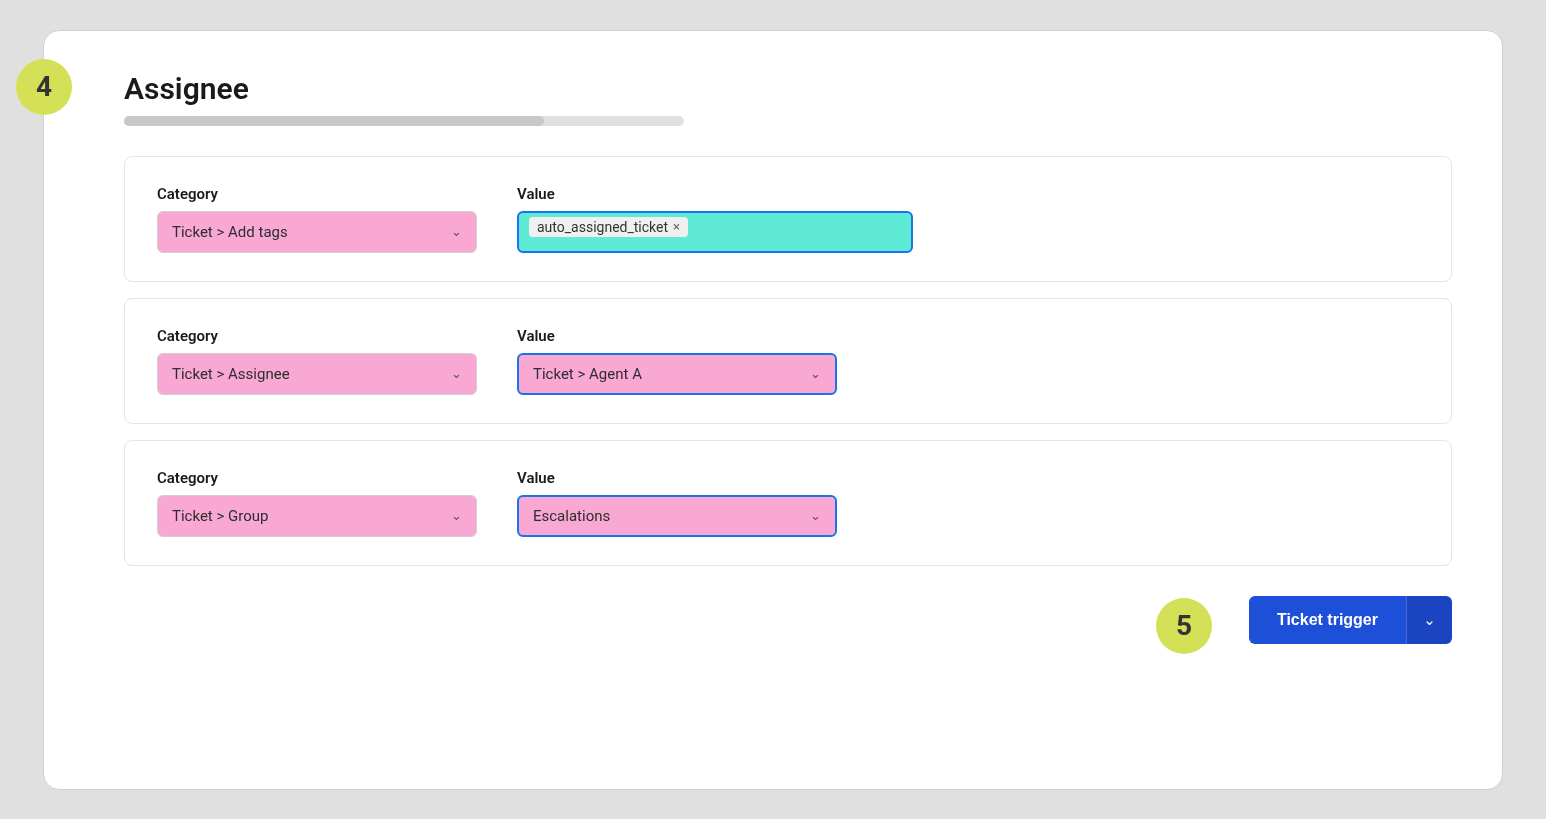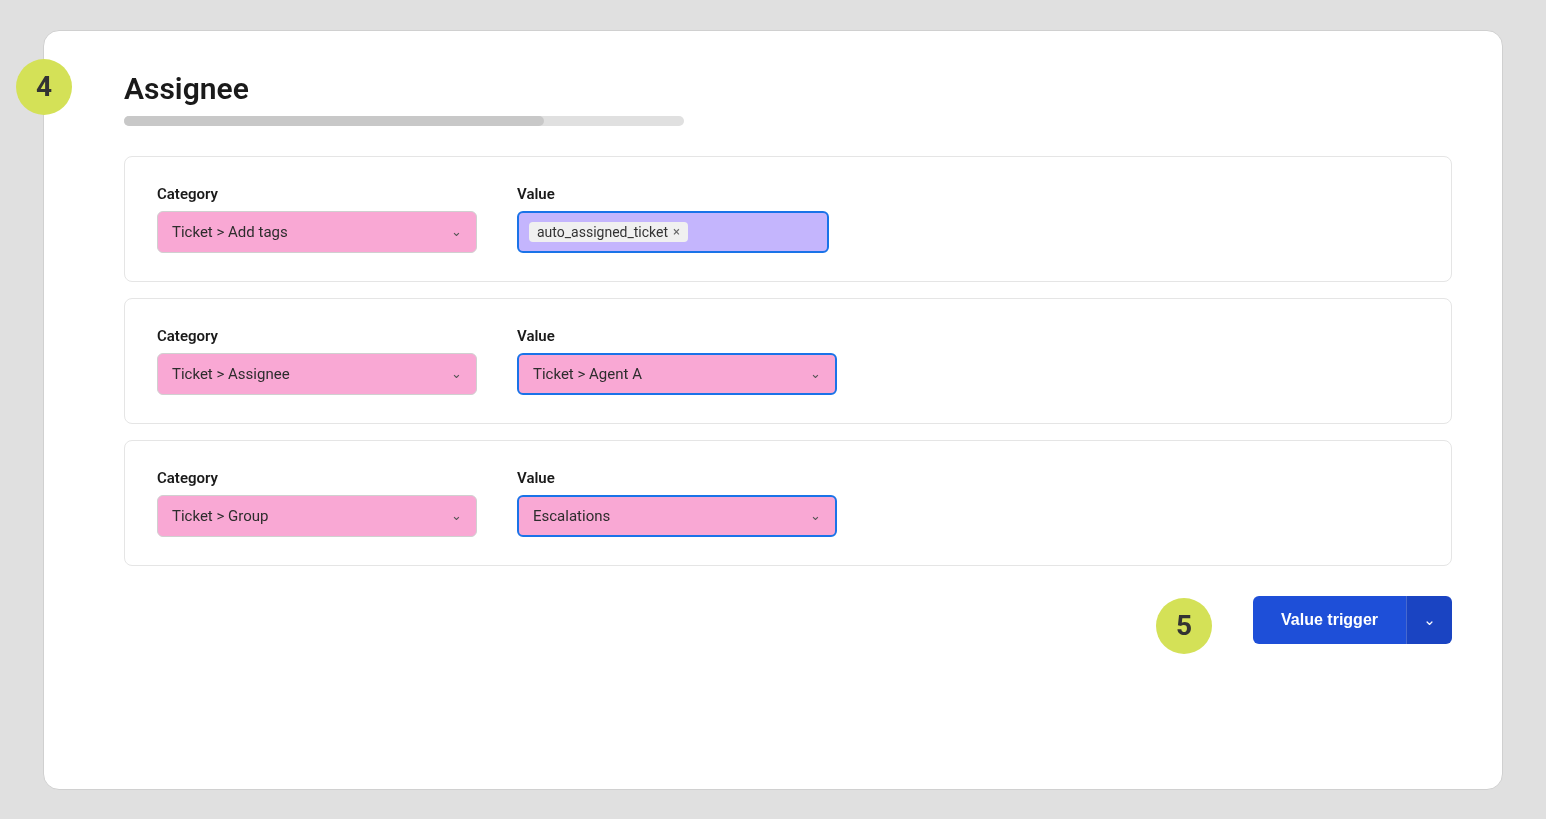--- a/index.html
+++ b/index.html
@@ -100,28 +100,28 @@
       border: 2px solid #1a73e8;
       align-items: center;
     }
     .chevron-icon {
       color: #555;
       font-size: 13px;
       margin-left: 8px;
     }
     .tag-input-field {
       display: flex;
-      align-items: center;
+      align-items: flex-start;
       gap: 6px;
-      width: 312px;
+      width: 396px;
       min-height: 42px;
       border: 2px solid #1a73e8;
       border-radius: 6px;
       padding: 4px 10px;
-      background: #c4b5fd;
+      background: #5eead4;
       font-size: 15px;
       color: #2d2d2d;
     }
     .tag-chip {
       display: flex;
       align-items: center;
       gap: 5px;
       background: #f0f0f0;
       border-radius: 4px;
       padding: 2px 8px;
@@ -270,19 +270,19 @@
     </div>
   </div>
 
   <div class="bottom-row">
 
     <div class="step-badge-5">
       <span>5</span>
     </div>
 
     <div class="create-trigger-btn">
-      <button class="create-trigger-main">Value trigger</button>
+      <button class="create-trigger-main">Ticket trigger</button>
       <button class="create-trigger-arrow">
         <span>⌄</span>
       </button>
     </div>
   </div>
 </div>
 
 </body></html>

